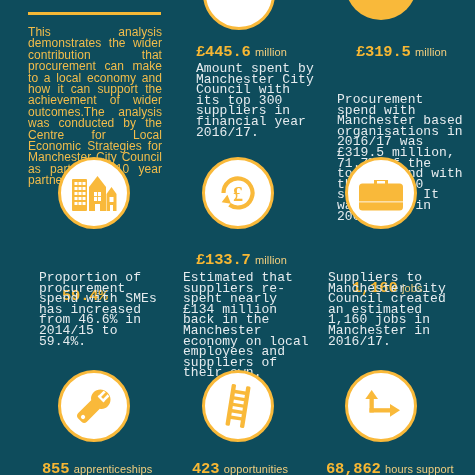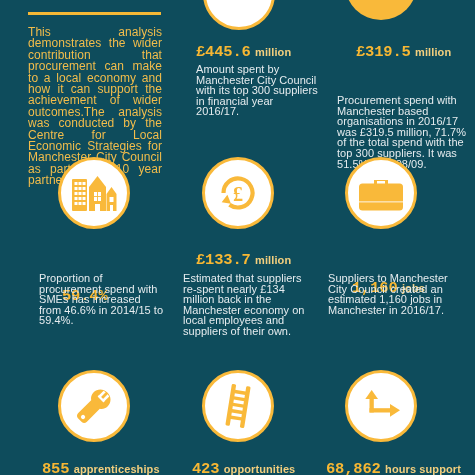--- a/index.html
+++ b/index.html
@@ -100,31 +100,32 @@
   .stat-headline .big {
     color: #F7B733;
     font-size: 15.5px;
     font-weight: bold;
     letter-spacing: -0.2px;
     font-family: Liberation Mono, monospace;
   }
   .stat-headline .unit {
     color: #F3CF7E;
     font-size: 11px;
-    font-weight: bold;
+    font-weight: normal;
     letter-spacing: 0.1px;
   }
 
   
   .stat-body {
     position: absolute;
     color: #E6ECEF;
-    font-size: 11px;
+    font-size: 13px;
     line-height: 10.6px;
     letter-spacing: 0.05px;
+    font-family: Liberation Mono, monospace;
   }
 
   
   #stat-top-center-headline { left: 196px; top: 42px; }
   #stat-top-center-body     { left: 196px; top: 64px; width: 122px; }
   #stat-top-right-headline  { left: 356px; top: 42px; }
   #stat-top-right-body      { left: 337px; top: 64px; width: 130px; margin-top: 31px; }
 
   
   #stat-mid-left-headline   { left: 62px;  top: 250px; margin-top: 36px; }

